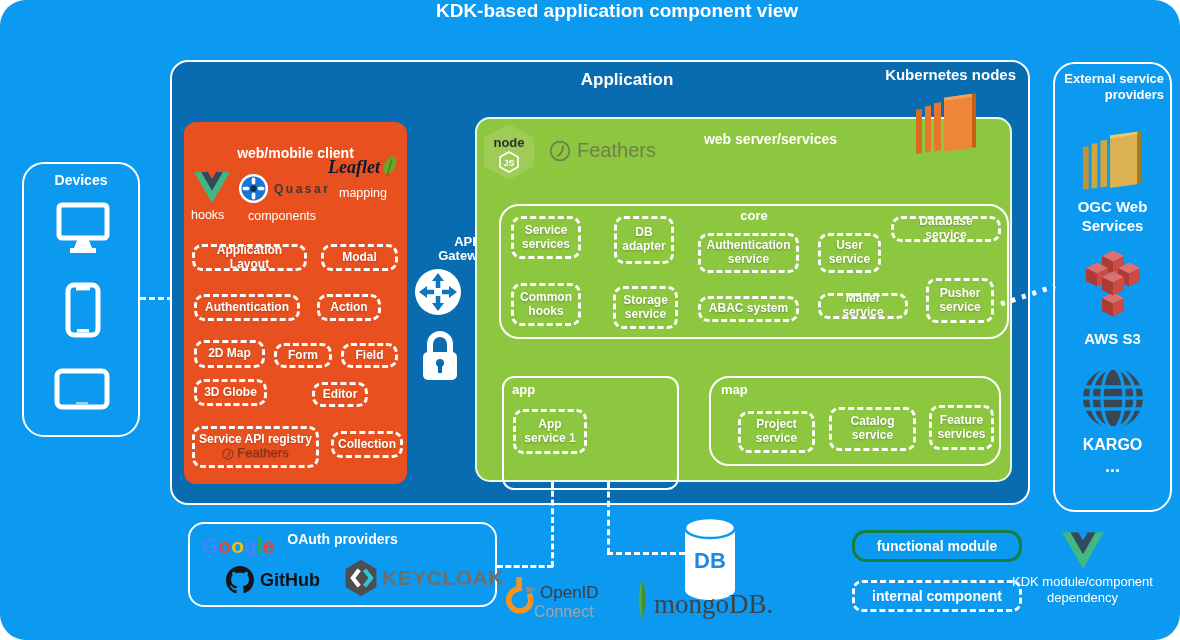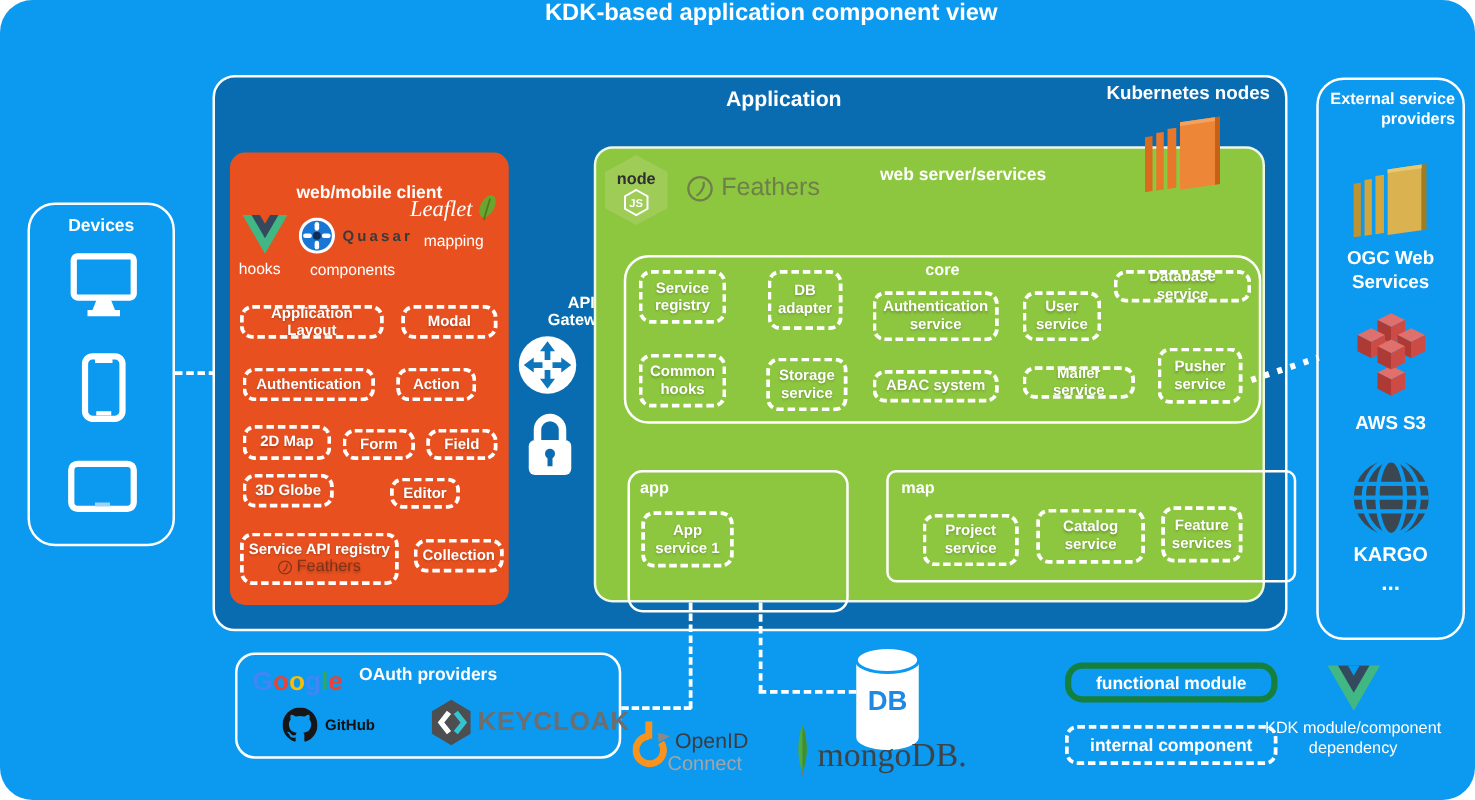--- a/index.html
+++ b/index.html
@@ -76,21 +76,21 @@
         <g fill="#fff">
           <rect x="12.7" y="3.5" width="3.6" height="7" rx="1.8"></rect>
           <rect x="12.7" y="18.5" width="3.6" height="7" rx="1.8"></rect>
           <rect x="3.5" y="12.7" width="7" height="3.6" rx="1.8"></rect>
           <rect x="18.5" y="12.7" width="7" height="3.6" rx="1.8"></rect>
         </g>
         <circle cx="14.5" cy="14.5" r="3.2" fill="#0d2f57"></circle>
       </svg>
       <div class="abs" style="left:90px;top:60px;font-size:12px;font-weight:bold;letter-spacing:2.5px;color:#3A3A3A;">Quasar</div>
       <div class="abs caption" style="left:64px;top:87px;">components</div>
-      <div class="abs" style="left:144px;top:35px;font-family:'Liberation Serif',serif;font-style:italic;font-weight:normal;font-size:18px;color:#ffffff;">Leaflet</div>
+      <div class="abs" style="left:144px;top:35px;font-family:'Liberation Serif',serif;font-style:italic;font-weight:bold;font-size:18px;color:#0f172a;">Leaflet</div>
       <svg class="abs" style="left:196px;top:33px;" width="20" height="22" viewBox="0 0 20 22">
         <ellipse cx="10" cy="10" rx="5.5" ry="9.5" fill="#6CA52E" transform="rotate(28 10 10)"></ellipse>
         <line x1="7" y1="21" x2="12" y2="4" stroke="#4d7a1d" stroke-width="1.4"></line>
       </svg>
       <div class="abs caption" style="left:155px;top:64px;">mapping</div>
 
       <div class="abs chip" style="left:8px;top:122px;width:115px;height:27px;">Application Layout</div>
       <div class="abs chip" style="left:137px;top:122px;width:77px;height:27px;">Modal</div>
       <div class="abs chip" style="left:10px;top:172px;width:106px;height:27px;">Authentication</div>
       <div class="abs chip" style="left:133px;top:172px;width:64px;height:27px;">Action</div>
@@ -142,38 +142,38 @@
       <div class="abs" style="left:72px;top:20px;display:flex;align-items:center;gap:6px;color:#6F7F4A;font-size:20px;">
         <svg width="22" height="22" viewBox="0 0 16 16">
             <circle cx="8" cy="8" r="6.8" fill="none" stroke="#6F7F4A" stroke-width="1.3"></circle>
             <path d="M10,4 C11,7 8,11 6,12" fill="none" stroke="#6F7F4A" stroke-width="1.3"></path>
           </svg>
         <span>Feathers</span>
       </div>
 
       <div class="abs panel" style="left:22px;top:85px;width:510px;height:135px;border-radius:20px;">
         <div class="boxtitle" style="margin-top:2px;font-size:13px;">core</div>
-        <div class="abs chip" style="left:10px;top:10px;width:70px;height:43px;">Service registry</div>
+        <div class="abs chip" style="left:10px;top:10px;width:70px;height:43px;">Service services</div>
         <div class="abs chip" style="left:113px;top:10px;width:60px;height:48px;">DB adapter</div>
         <div class="abs chip" style="left:197px;top:27px;width:101px;height:40px;">Authentication service</div>
         <div class="abs chip" style="left:317px;top:27px;width:63px;height:40px;">User service</div>
         <div class="abs chip" style="left:390px;top:10px;width:110px;height:26px;">Database service</div>
         <div class="abs chip" style="left:10px;top:77px;width:70px;height:43px;">Common hooks</div>
         <div class="abs chip" style="left:112px;top:80px;width:65px;height:43px;">Storage service</div>
         <div class="abs chip" style="left:197px;top:90px;width:101px;height:26px;">ABAC system</div>
         <div class="abs chip" style="left:317px;top:87px;width:90px;height:26px;">Mailer service</div>
         <div class="abs chip" style="left:425px;top:72px;width:68px;height:45px;">Pusher service</div>
       </div>
 
       <div class="abs panel" style="left:25px;top:257px;width:177px;height:114px;border-radius:12px;">
         <div class="wt" style="font-size:13px;margin:4px 0 0 8px;">app</div>
         <div class="abs chip" style="left:9px;top:31px;width:74px;height:45px;">App service 1</div>
       </div>
 
-      <div class="abs panel" style="left:232px;top:257px;width:328px;height:90px;border-radius:8px;">
+      <div class="abs panel" style="left:232px;top:257px;width:292px;height:90px;border-radius:20px;">
         <div class="wt" style="font-size:13px;margin:4px 0 0 10px;">map</div>
         <div class="abs chip" style="left:27px;top:33px;width:77px;height:42px;">Project service</div>
         <div class="abs chip" style="left:118px;top:29px;width:87px;height:44px;">Catalog service</div>
         <div class="abs chip" style="left:218px;top:27px;width:65px;height:45px;">Feature services</div>
       </div>
     </div>
   </div>
 
   <div class="abs dashV" style="left:551px;top:482px;height:85px;"></div>
   <div class="abs dashH" style="left:497px;top:565px;width:56px;"></div>
@@ -226,21 +226,21 @@
     <div class="boxtitle" style="position:absolute;left:0;top:392px;width:100%;font-size:18px;">...</div>
   </div>
 
   <div class="abs panel" style="left:188px;top:522px;width:309px;height:85px;border-radius:16px;">
     <div class="boxtitle" style="margin-top:7px;">OAuth providers</div>
     <div class="abs" style="left:12px;top:10px;font-size:21px;font-weight:bold;"><span class="gl-b">G</span><span class="gl-r">o</span><span class="gl-y">o</span><span class="gl-b">g</span><span class="gl-g">l</span><span class="gl-r">e</span></div>
     <div class="abs" style="left:36px;top:42px;display:flex;align-items:center;gap:6px;">
       <svg width="28" height="28" viewBox="0 0 24 24">
         <path fill="#171515" d="M12 0C5.37 0 0 5.37 0 12c0 5.31 3.435 9.795 8.205 11.385.6.105.825-.255.825-.57 0-.285-.015-1.23-.015-2.235-3.015.555-3.795-.735-4.035-1.41-.135-.345-.72-1.41-1.23-1.695-.42-.225-1.02-.78-.015-.795.945-.015 1.62.87 1.845 1.23 1.08 1.815 2.805 1.305 3.495.99.105-.78.42-1.305.765-1.605-2.67-.3-5.46-1.335-5.46-5.925 0-1.305.465-2.385 1.23-3.225-.12-.3-.54-1.53.12-3.18 0 0 1.005-.315 3.3 1.23.96-.27 1.98-.405 3-.405s2.04.135 3 .405c2.295-1.56 3.3-1.23 3.3-1.23.66 1.65.24 2.88.12 3.18.765.84 1.23 1.905 1.23 3.225 0 4.605-2.805 5.625-5.475 5.925.435.375.81 1.095.81 2.22 0 1.605-.015 2.895-.015 3.3 0 .315.225.69.825.57A12.02 12.02 0 0 0 24 12c0-6.63-5.37-12-12-12z"></path>
       </svg>
-      <span style="font-size:12px;font-weight:bold;color:#111;">GitHub</span>
+      <span style="font-size:18px;font-weight:bold;color:#111;">GitHub</span>
     </div>
     <div class="abs" style="left:152px;top:34px;display:flex;align-items:center;gap:2px;">
       <svg width="38" height="40" viewBox="0 0 40 44">
         <polygon points="20,2 37,12 37,32 20,42 3,32 3,12" fill="#4D4E50"></polygon>
         <polyline points="18,13 11,22 18,31" fill="none" stroke="#fff" stroke-width="4.6"></polyline>
         <polyline points="24,13 31,22 24,31" fill="none" stroke="#35C3D2" stroke-width="4.6"></polyline>
       </svg>
       <span style="font-size:21px;font-weight:bold;color:#6E6E6E;letter-spacing:.5px;">KEYCLOAK</span>
     </div>
   </div>
@@ -264,21 +264,21 @@
 
   <div class="abs" style="left:633px;top:580px;display:flex;align-items:flex-end;gap:3px;">
     <svg width="18" height="40" viewBox="0 0 16 38">
       <path d="M8,0 C12,10 12.5,24 8,36 C3.5,24 4,10 8,0" fill="#4FAA41"></path>
       <path d="M8,0 C12,10 12.5,24 8,36 Z" fill="#3F8E32"></path>
       <line x1="8" y1="36" x2="8" y2="38" stroke="#8D6E63" stroke-width="2"></line>
     </svg>
     <span style="font-family:'Liberation Serif',serif;font-size:27px;color:#3E4347;">mongoDB.</span>
   </div>
 
-  <div class="abs wt" style="left:825px;top:530px;width:170px;height:32px;border:5px solid #15803d;border-radius:14px;display:flex;align-items:center;justify-content:center;font-size:14px;">functional module</div>
+  <div class="abs wt" style="left:825px;top:530px;width:170px;height:32px;border:3px solid #15803d;border-radius:14px;display:flex;align-items:center;justify-content:center;font-size:14px;">functional module</div>
   <div class="abs wt" style="left:825px;top:580px;width:170px;height:32px;border:3px dashed #fff;border-radius:10px;display:flex;align-items:center;justify-content:center;font-size:14px;">internal component</div>
   <svg class="abs" style="left:1062px;top:532px;" width="42px" height="37" viewBox="0 0 256 221">
     <polygon points="0,0 256,0 128,221" fill="#41B883"></polygon>
     <polygon points="51,0 205,0 128,133" fill="#35495E"></polygon>
     <polygon points="99,0 157,0 128,50" fill="#0C99F0"></polygon>
   </svg>
   <div class="abs" style="left:1000px;top:574px;width:165px;text-align:center;color:#fff;font-size:13px;line-height:1.25;">KDK module/component dependency</div>
 </div>
 
 </body></html>

